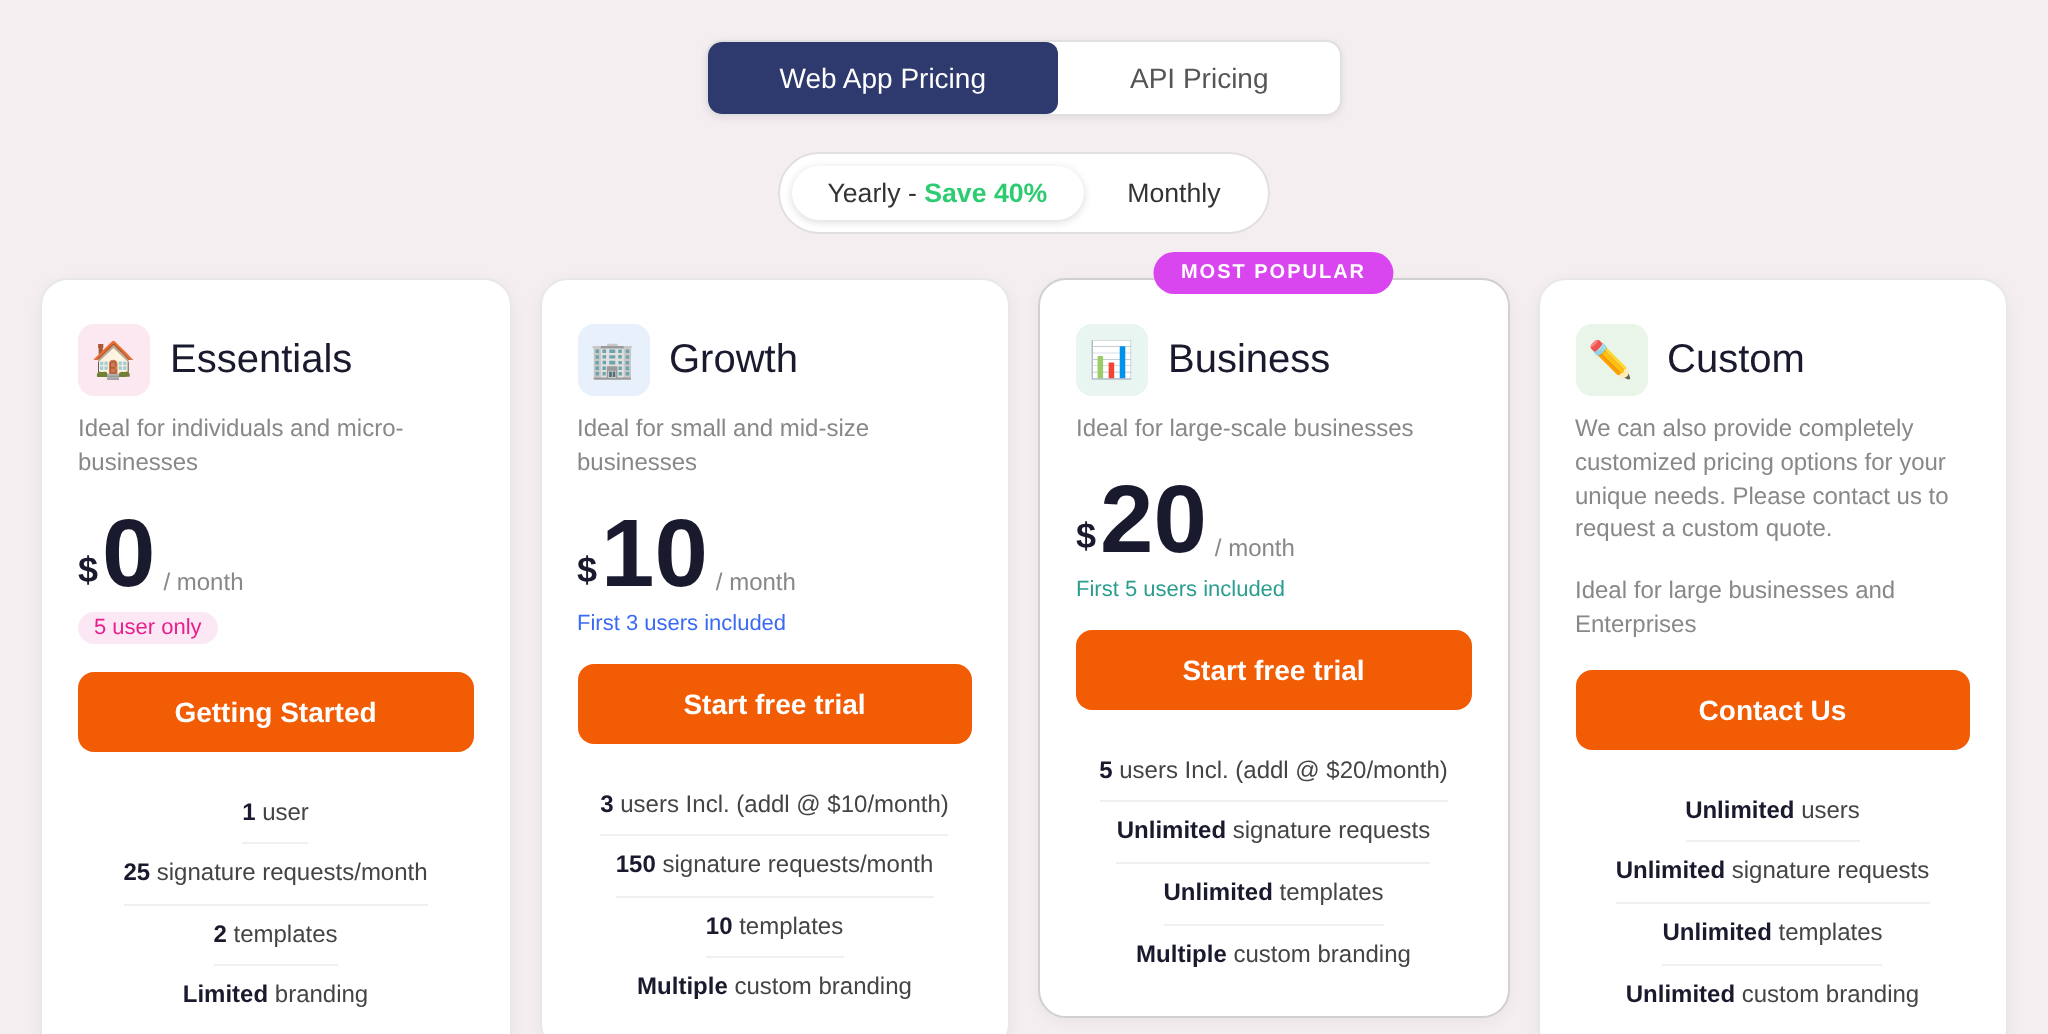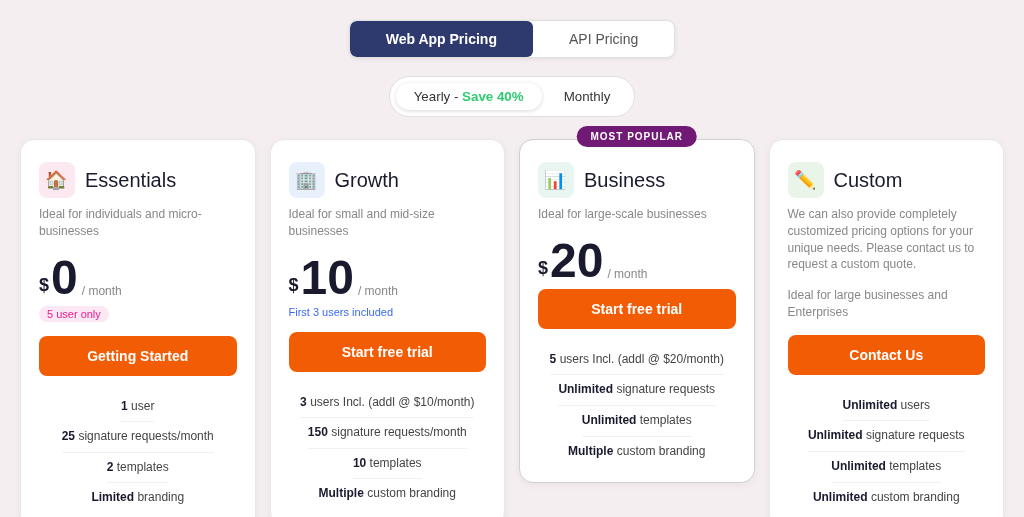--- a/index.html
+++ b/index.html
@@ -29,21 +29,20 @@
       font-weight: 500;
       cursor: pointer;
       border: none;
       background: transparent;
       color: #555;
     }
     .tab-btn.active {
       background: #2e3a6e;
       color: white;
       border-radius: 6px;
-      font-weight: bold;
     }
 
     
     .billing-toggle {
       display: flex;
       align-items: flex-start;
       background: white;
       border-radius: 50px;
       border: 1px solid #e0e0e0;
       padding: 6px 6px;
@@ -90,21 +89,21 @@
     }
     .pricing-card.popular {
       border-color: #d0d0d0;
     }
 
     .most-popular-badge {
       position: absolute;
       top: -14px;
       left: 50%;
       transform: translateX(-50%);
-      background: #701a75;
+      background: #d946ef;
       color: white;
       font-size: 10px;
       font-weight: 700;
       letter-spacing: 1px;
       padding: 5px 14px;
       border-radius: 50px;
       white-space: nowrap;
     }
 
     
@@ -270,20 +269,23 @@
     <div class="card-header">
       <div class="card-icon icon-business">📊</div>
       <span class="card-title">Business</span>
     </div>
     <div class="card-subtitle">Ideal for large-scale businesses</div>
   
       <div class="price-row">
         <span class="price-dollar">$</span>
         <span class="price-amount">20</span>
         <span class="price-period">/ month</span>
+      </div>
+      <div class="price-note">
+        <span class="note-teal">First 5 users included</span>
       </div>
     <button class="cta-button">Start free trial</button><div class="features-list">
         <div class="feature-item"><span class="feature-bold">5</span> users Incl. (addl @ $20/month)</div>
         <div class="feature-item"><span class="feature-bold">Unlimited</span> signature requests</div>
         <div class="feature-item"><span class="feature-bold">Unlimited</span> templates</div>
         <div class="feature-item"><span class="feature-bold">Multiple</span> custom branding</div>
       </div></div>
     <div class="pricing-card">
     <div class="card-header">
       <div class="card-icon icon-custom">✏️</div>

